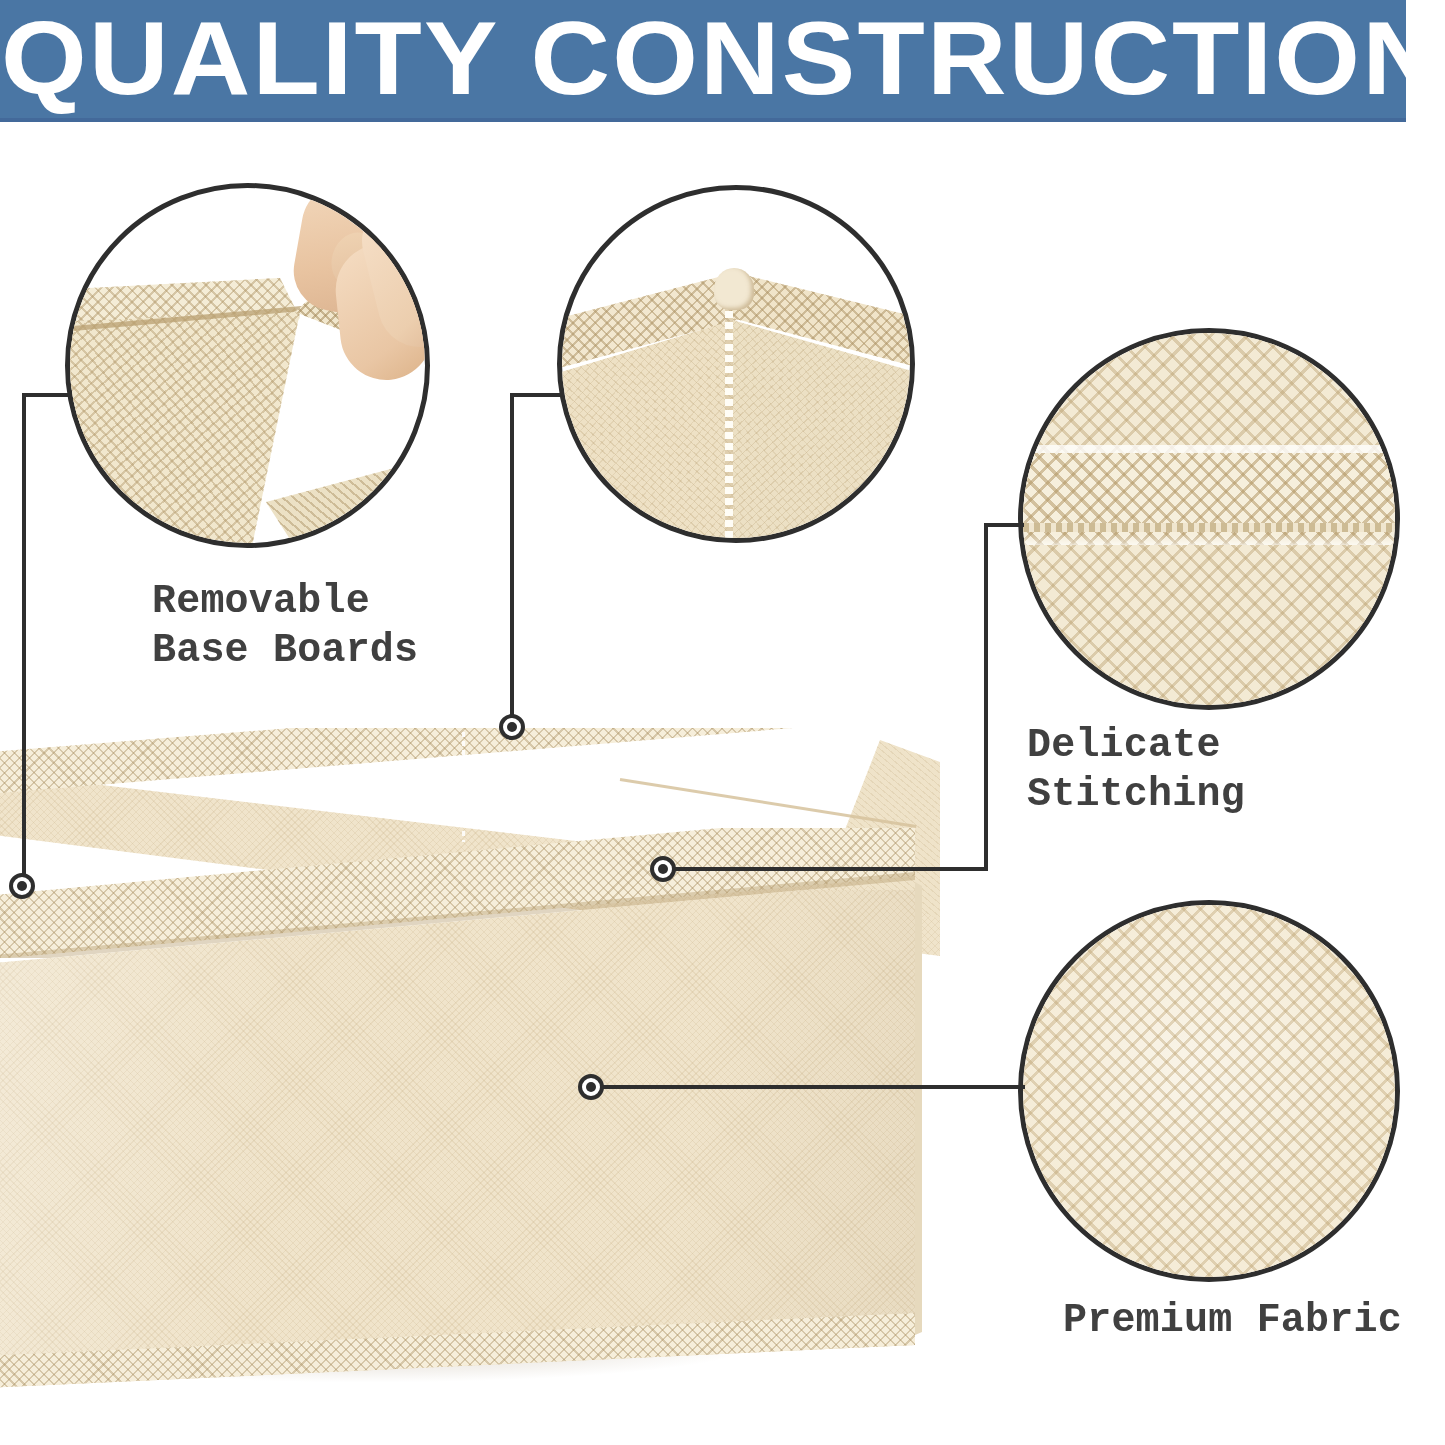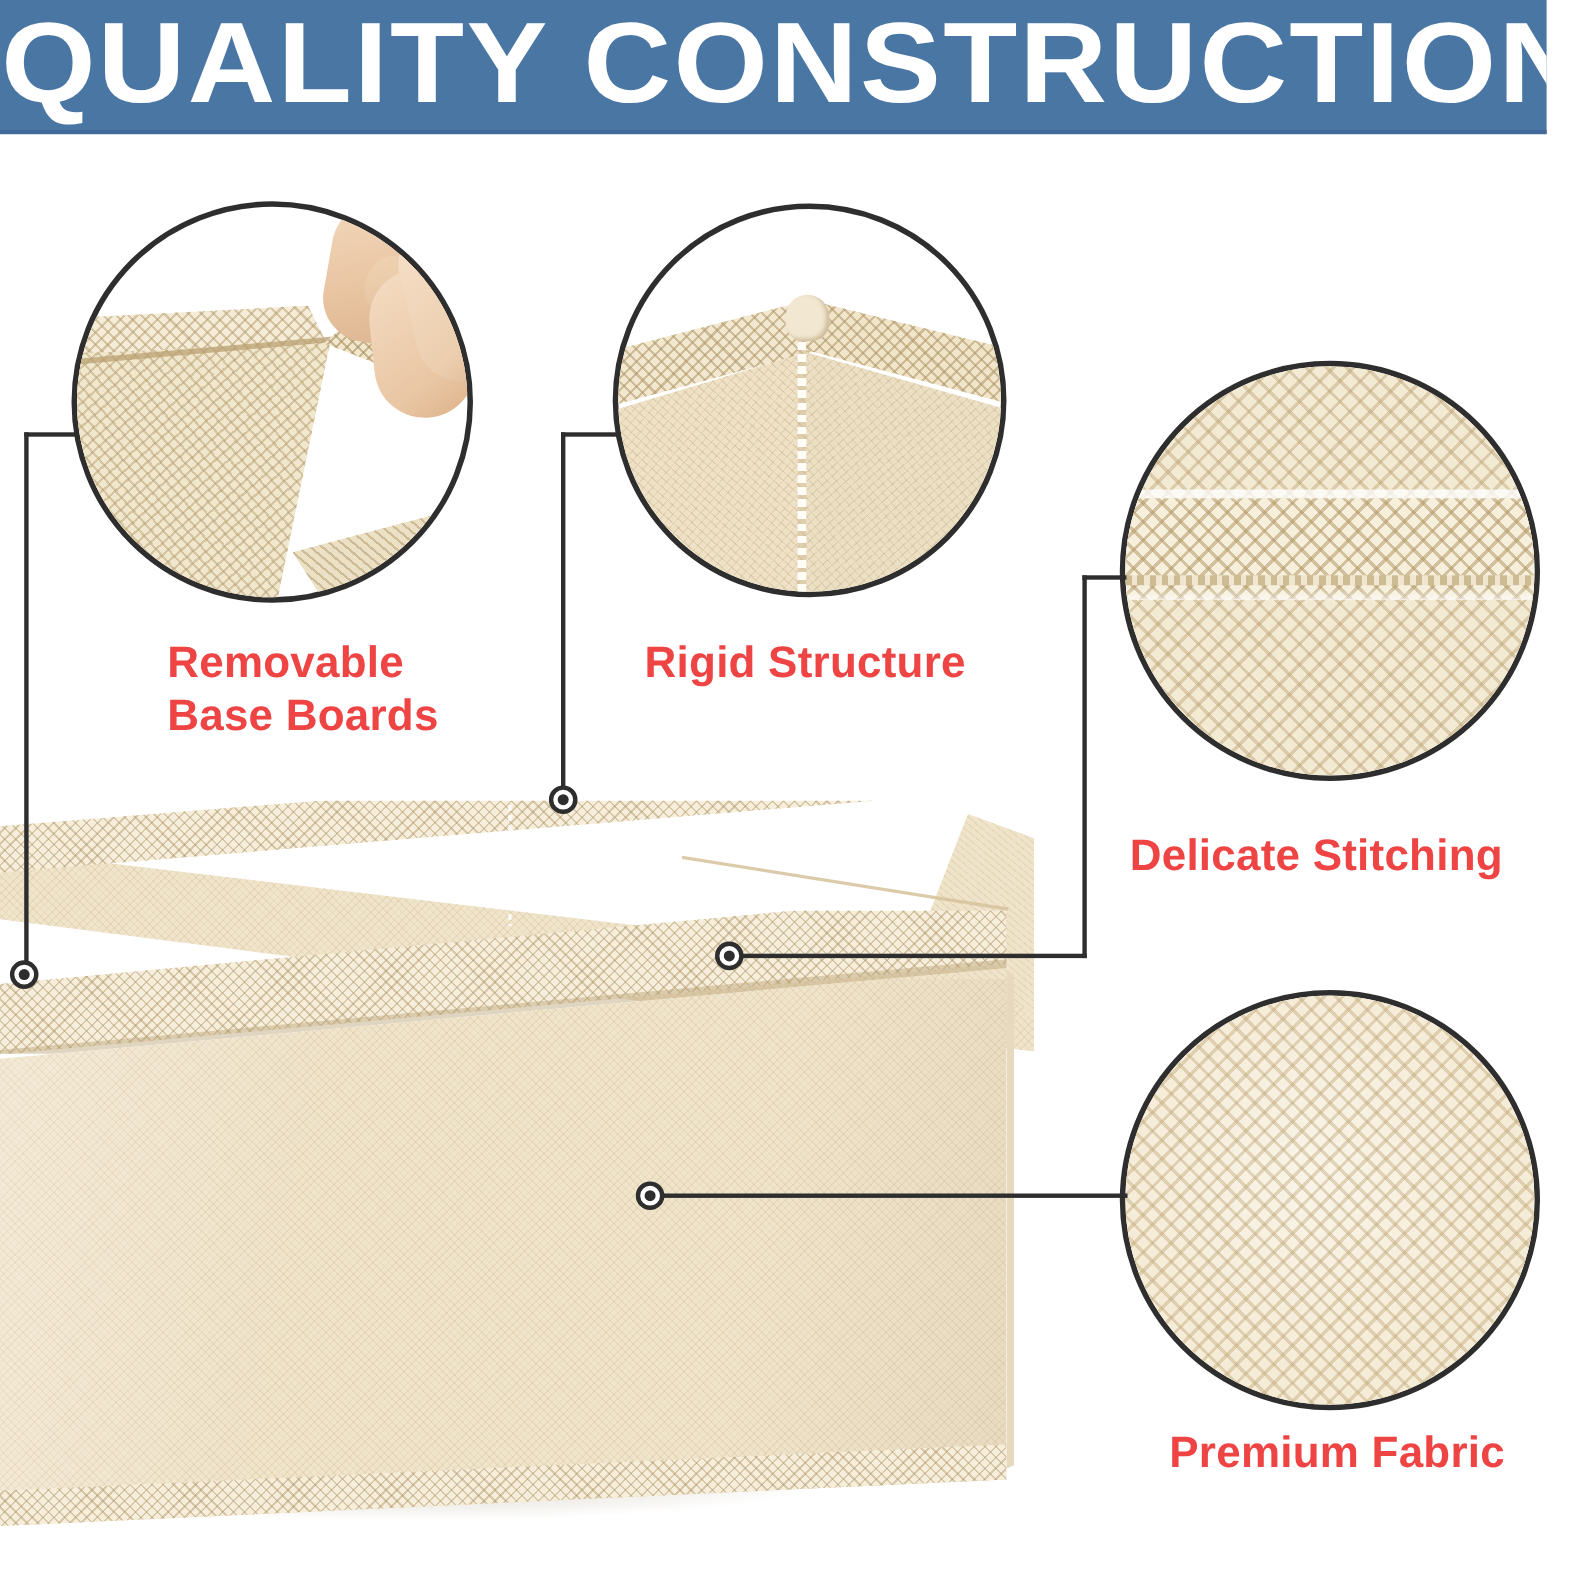--- a/index.html
+++ b/index.html
@@ -239,27 +239,27 @@
   .dot{
     position:absolute;width:26px;height:26px;border-radius:50%;
     border:4px solid #2e2e2e;background:#ffffff;box-sizing:border-box;
   }
   .dot::after{
     content:"";position:absolute;left:4px;top:4px;width:10px;height:10px;border-radius:50%;background:#2e2e2e;
   }
 
   
   .label{
-    position:absolute;color:#ef4444;font-weight:bold;
-    font-family:Liberation Sans, sans-serif;
+    position:absolute;color:#404040;font-weight:bold;
+    font-family:Liberation Mono, monospace;
     letter-spacing:.2px;line-height:1.22;white-space:pre-line;
   }
   #label-1{left:152px;top:578px;font-size:40px;}
   #label-2{left:586px;top:578px;font-size:40px;}
-  #label-3{left:1027px;top:722px;font-size:40px;margin-top:32px;}
+  #label-3{left:1027px;top:722px;font-size:40px;}
   #label-4{left:1063px;top:1297px;font-size:40px;}
 </style>
 </head>
 <body>
 
 <div id="page">
 
   <div id="banner">
     <div id="banner-title">QUALITY  CONSTRUCTION</div>
     <div id="banner-underline"></div>
@@ -302,21 +302,20 @@
     <div id="c2-left-mesh"></div>
     <div id="c2-right-mesh"></div>
     <div id="c2-left-wall"></div>
     <div id="c2-right-wall"></div>
     <div id="c2-stitch"></div>
     <div id="c2-knot"></div>
   </div>
   <div class="line-h" style="left:510px;top:393px;width:52px;"></div>
   <div class="line-v" style="left:510px;top:393px;height:334px;"></div>
   <div class="dot" style="left:499px;top:714px;"></div>
-  <div id="label-2" class="label">Rigid Structure</div>
 
   <div id="callout-3" class="callout">
     <div class="diamond-fill"></div>
     <div id="c3-highlight"></div>
     <div id="c3-band"></div>
     <div id="c3-seam"></div>
   </div>
   <div class="line-v" style="left:984px;top:523px;height:348px;"></div>
   <div class="line-h" style="left:984px;top:523px;width:40px;"></div>
   <div class="line-h" style="left:672px;top:867px;width:316px;"></div>

